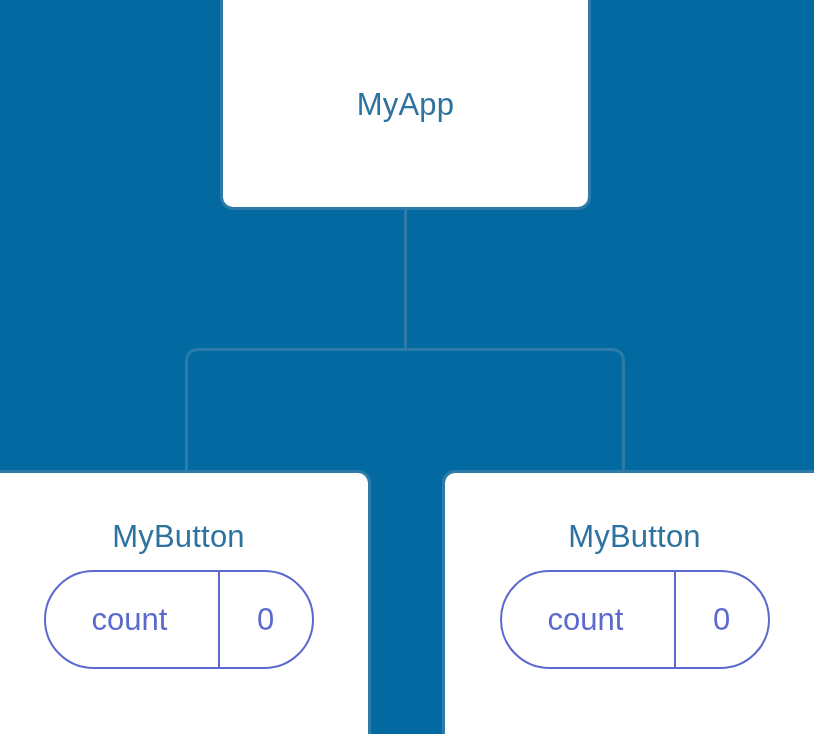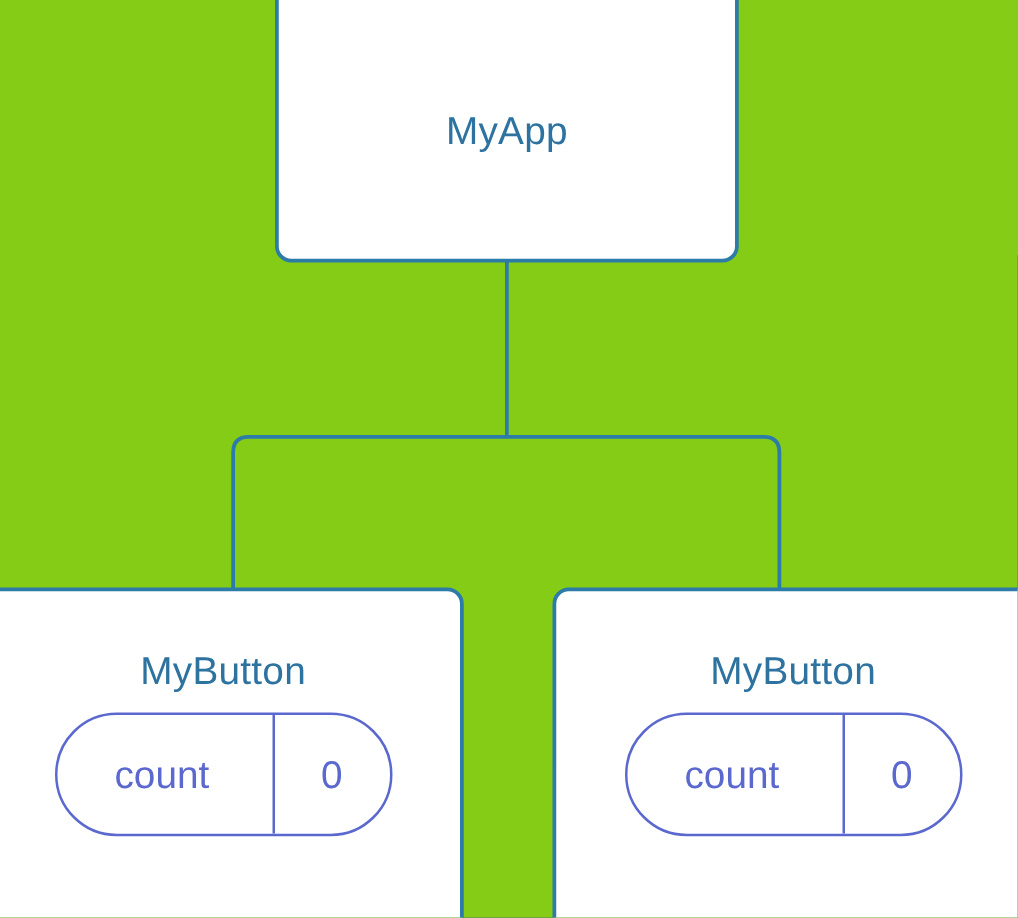--- a/index.html
+++ b/index.html
@@ -11,21 +11,21 @@
     width: 814px;
     height: 734px;
     overflow: hidden;
     font-family: "Liberation Sans", sans-serif;
     background: #4c6873;
   }
   #stage {
     position: relative;
     width: 814px;
     height: 734px;
-    background: #84cc16;
+    background: #0369a1;
   }
   #edges {
     position: absolute;
     left: 0;
     top: 0;
     width: 814px;
     height: 734px;
     pointer-events: none;
   }
 

